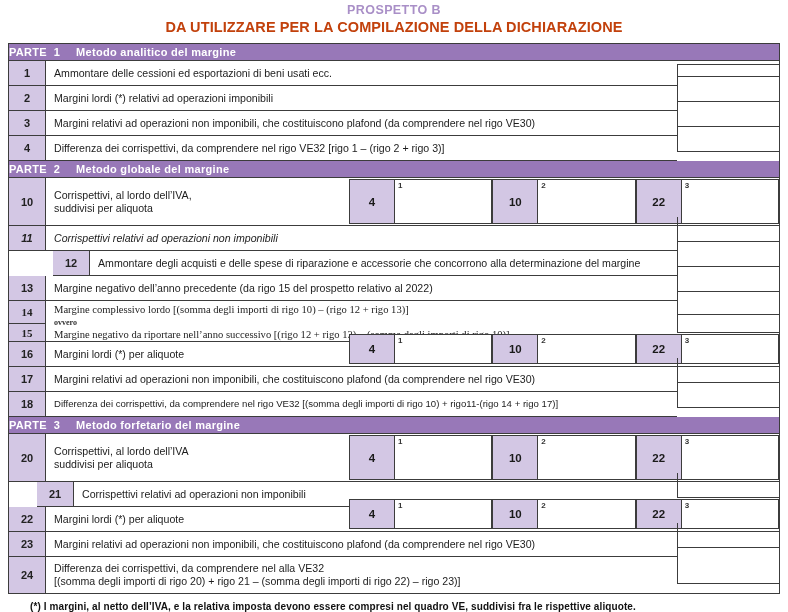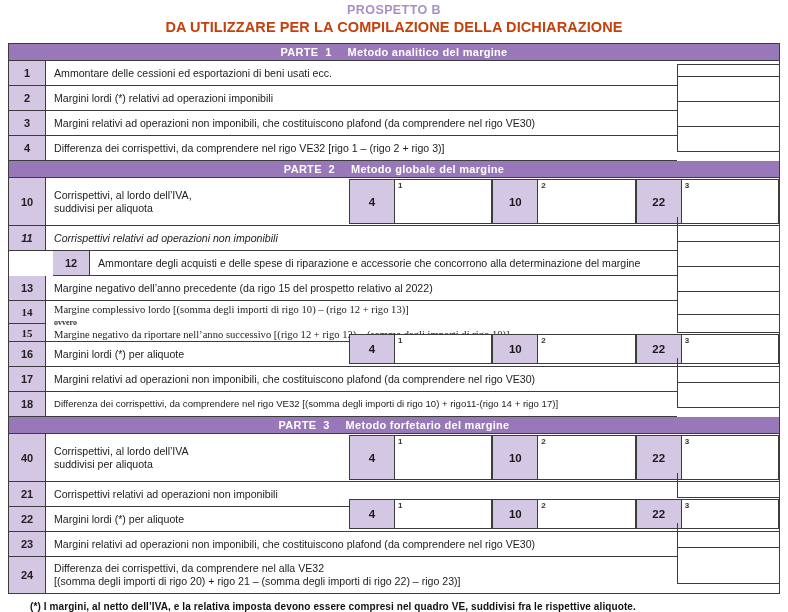--- a/index.html
+++ b/index.html
@@ -18,21 +18,21 @@
     text-align:center;font-weight:bold;font-size:12.5px;letter-spacing:.4px;
     color:var(--accent);padding-top:3px;
   }
   .page-subtitle{
     text-align:center;font-weight:bold;font-size:14.5px;color:#c2410c;margin-top:2px;letter-spacing:.1px;
   }
   .form-table{
     position:relative;margin:8px 8px 0 8px;border:1.6px solid var(--bd);background:#fff;
   }
   .bar{
-    height:17px;background:var(--bar);color:#fff;display:flex;align-items:center;justify-content:center;
+    height:17px;background:var(--bar);color:#fff;display:flex;align-items:center;
     font-weight:bold;font-size:11px;border-bottom:1.6px solid var(--bd);
     position:relative;z-index:3;white-space:pre;letter-spacing:.3px;
   }
   .bar .bar-label{margin-right:16px;}
   .row{display:flex;position:relative;background:#fff;}
   .row .left{flex:1;display:flex;border-bottom:1.6px solid var(--bd);}
   .row.last .left{border-bottom:none;}
   .num{
     width:37px;background:var(--lav);border-right:1.6px solid var(--bd);
     display:flex;align-items:center;justify-content:center;
@@ -227,42 +227,42 @@
         <div class="desc small">
           <span>Differenza dei corrispettivi, da comprendere nel rigo VE32 [(somma degli importi di rigo 10) + rigo11-(rigo 14 + rigo 17)]</span>
         </div>
       </div>
       <div class="vgap"></div>
       <div class="vcell"></div>
     </div>
     <div class="bar"><span class="bar-label">PARTE  3</span><span class="bar-title">Metodo forfetario del margine</span></div>
     <div class="row" style="height: 48px;">
       <div class="left">
-        <div class="num">40</div>
+        <div class="num">20</div>
         <div class="desc">
           <span>Corrispettivi, al lordo dell’IVA</span>
           <span>suddivisi per aliquota</span>
         </div>
       </div>
       <div class="ratewrap tall">
         <div class="rgroup">
           <div class="rate">4</div>
           <div class="rsup"><span>1</span></div>
         </div>
         <div class="rgroup">
           <div class="rate">10</div>
           <div class="rsup"><span>2</span></div>
         </div>
         <div class="rgroup">
           <div class="rate">22</div>
           <div class="rsup"><span>3</span></div>
         </div>
       </div>
     </div>
-    <div class="row" style="height: 25px;">
+    <div class="row" style="height: 25px; margin-left: 28px;">
       <div class="left">
         <div class="num">21</div>
         <div class="desc">
           <span>Corrispettivi relativi ad operazioni non imponibili</span>
         </div>
       </div>
       <div class="vgap"></div>
       <div class="vcell"></div>
     </div>
     <div class="row" style="height: 25px;">

